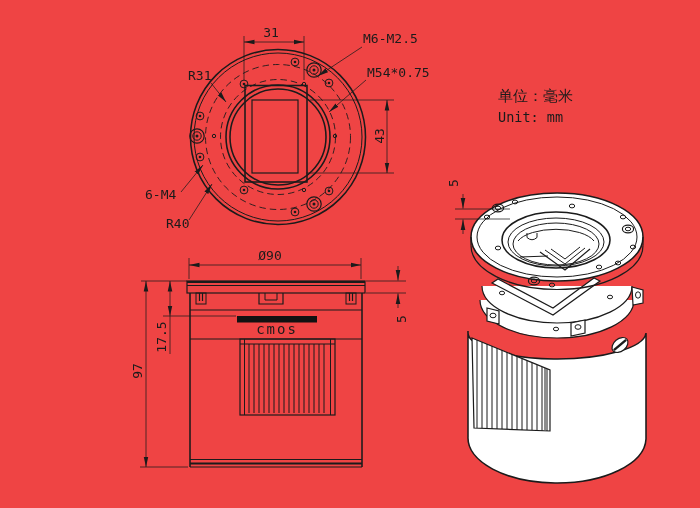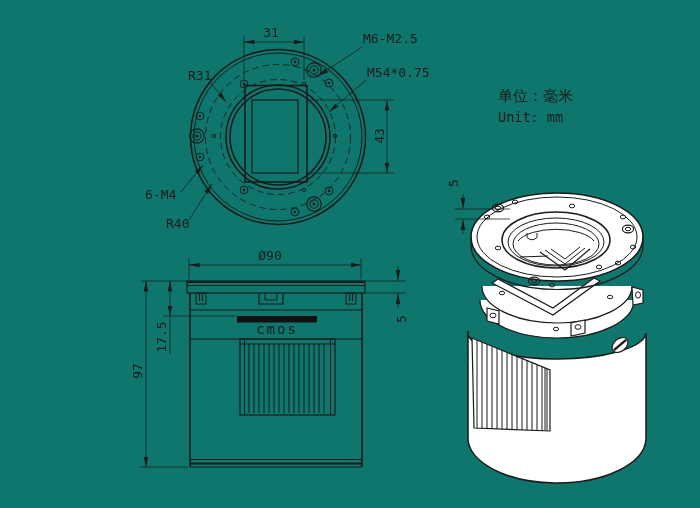--- a/index.html
+++ b/index.html
@@ -1,16 +1,16 @@
 <!DOCTYPE html>
 <html><head>
 <meta charset="utf-8">
 <style>
   html,body{margin:0;padding:0;background:#ffffff;}
-  #page{position:relative;width:700px;height:508px;background:#0f766e;overflow:hidden;}
+  #page{position:relative;width:700px;height:508px;background:#ef4444;overflow:hidden;}
   svg{position:absolute;left:0;top:0;}
   text{fill:#1b1b1b;font-family:"DejaVu Sans Mono","Liberation Mono",monospace;}
   .dimtxt{font-size:13px;}
   .cjk{font-family:"DejaVu Sans","Liberation Sans",sans-serif;font-size:15px;}
   .en{font-size:13.5px;}
   .s10{stroke:#1b1b1b;stroke-width:1;fill:none;}
   .s12{stroke:#1b1b1b;stroke-width:1.2;fill:none;}
   .s15{stroke:#1b1b1b;stroke-width:1.55;fill:none;}
   .thin{stroke:#1b1b1b;stroke-width:0.75;fill:none;}
   .dash{stroke:#1b1b1b;stroke-width:0.9;fill:none;stroke-dasharray:6.5,4;}

